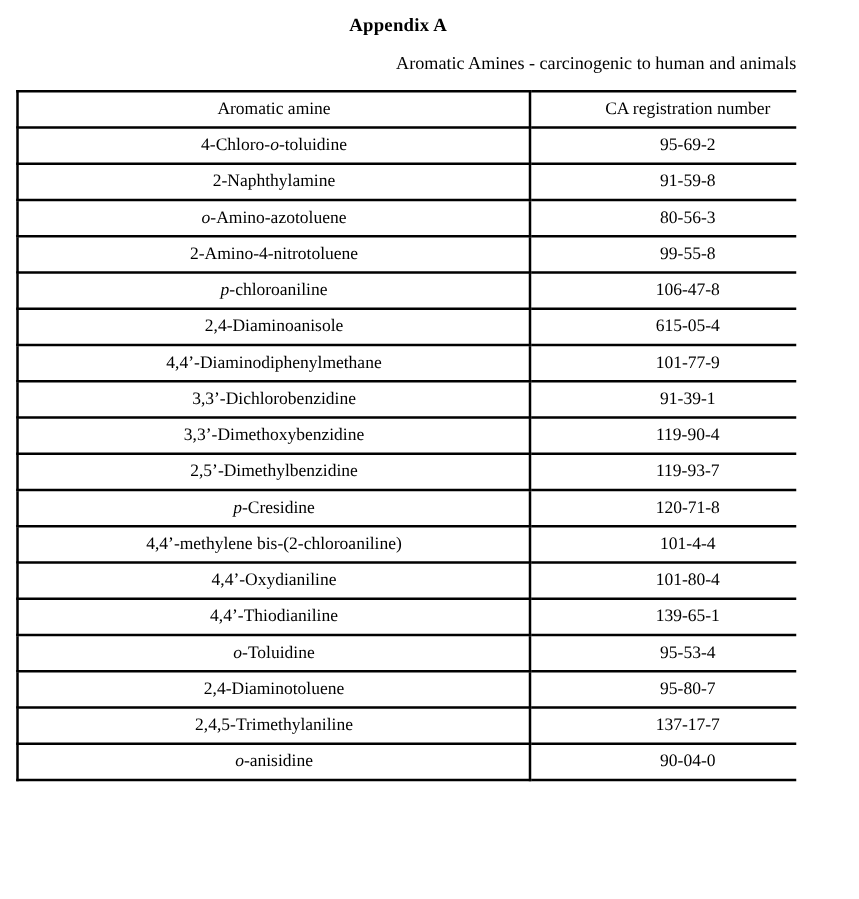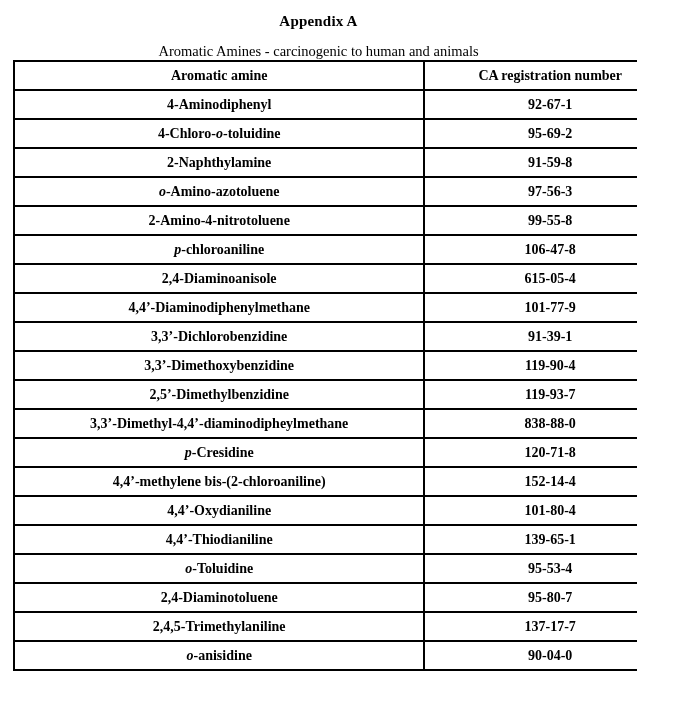--- a/index.html
+++ b/index.html
@@ -22,38 +22,39 @@
     margin: 0;
     padding-top: 13px;
     text-align: center;
     font-size: 15px;
     font-weight: bold;
     letter-spacing: 0.2px;
   }
   .doc-subtitle {
     margin: 0;
     padding-top: 13px;
-    text-align: center;
+    padding-bottom: 12px;
+    text-align: right;
     font-size: 14.5px;
     font-weight: normal;
   }
   table.amine-table {
     border-collapse: collapse;
     margin-left: 13px;
     width: 664px;
     table-layout: fixed;
   }
   table.amine-table th,
   table.amine-table td {
     border: 2px solid #000000;
     height: 27px;
     text-align: center;
     vertical-align: middle;
     font-size: 14px;
-    font-weight: bold;
+    font-weight: normal;
     padding: 0 4px;
     overflow: hidden;
     white-space: nowrap;
   }
   table.amine-table col.col-amine { width: 62%; }
   table.amine-table col.col-ca    { width: 38%; }
   table.amine-table i { font-style: italic; }
 </style>
 </head>
 <body>
@@ -69,34 +70,30 @@
       <col class="col-ca">
     </colgroup>
     <thead>
       <tr>
         <th>Aromatic amine</th>
         <th>CA registration number</th>
       </tr>
     </thead>
     <tbody>
         <tr>
-          <td><span>4-Aminodiphenyl</span></td>
-          <td>92-67-1</td>
-        </tr>
-        <tr>
           <td><span>4-Chloro-</span><i>o</i><span>-toluidine</span></td>
           <td>95-69-2</td>
         </tr>
         <tr>
           <td><span>2-Naphthylamine</span></td>
           <td>91-59-8</td>
         </tr>
         <tr>
           <td><i>o</i><span>-Amino-azotoluene</span></td>
-          <td>97-56-3</td>
+          <td>80-56-3</td>
         </tr>
         <tr>
           <td><span>2-Amino-4-nitrotoluene</span></td>
           <td>99-55-8</td>
         </tr>
         <tr>
           <td><i>p</i><span>-chloroaniline</span></td>
           <td>106-47-8</td>
         </tr>
         <tr>
@@ -113,30 +110,26 @@
         </tr>
         <tr>
           <td><span>3,3’-Dimethoxybenzidine</span></td>
           <td>119-90-4</td>
         </tr>
         <tr>
           <td><span>2,5’-Dimethylbenzidine</span></td>
           <td>119-93-7</td>
         </tr>
         <tr>
-          <td><span>3,3’-Dimethyl-4,4’-diaminodipheylmethane</span></td>
-          <td>838-88-0</td>
-        </tr>
-        <tr>
           <td><i>p</i><span>-Cresidine</span></td>
           <td>120-71-8</td>
         </tr>
         <tr>
           <td><span>4,4’-methylene bis-(2-chloroaniline)</span></td>
-          <td>152-14-4</td>
+          <td>101-4-4</td>
         </tr>
         <tr>
           <td><span>4,4’-Oxydianiline</span></td>
           <td>101-80-4</td>
         </tr>
         <tr>
           <td><span>4,4’-Thiodianiline</span></td>
           <td>139-65-1</td>
         </tr>
         <tr>

